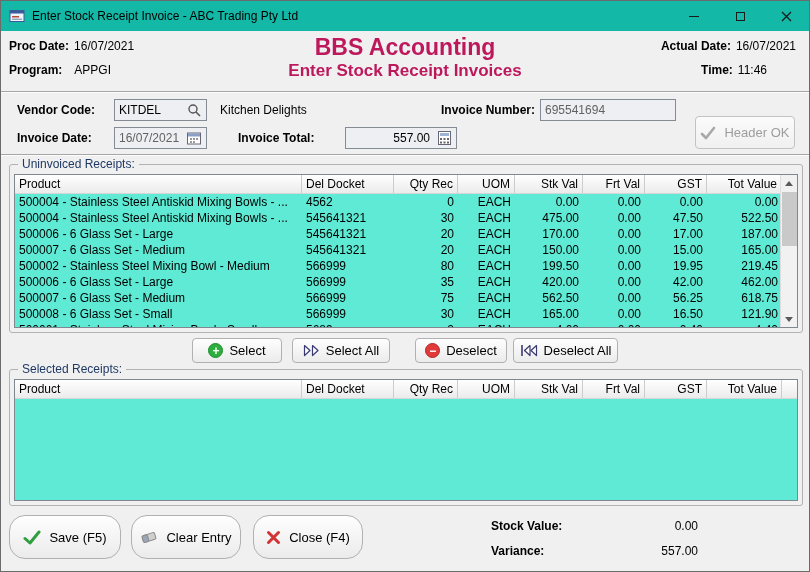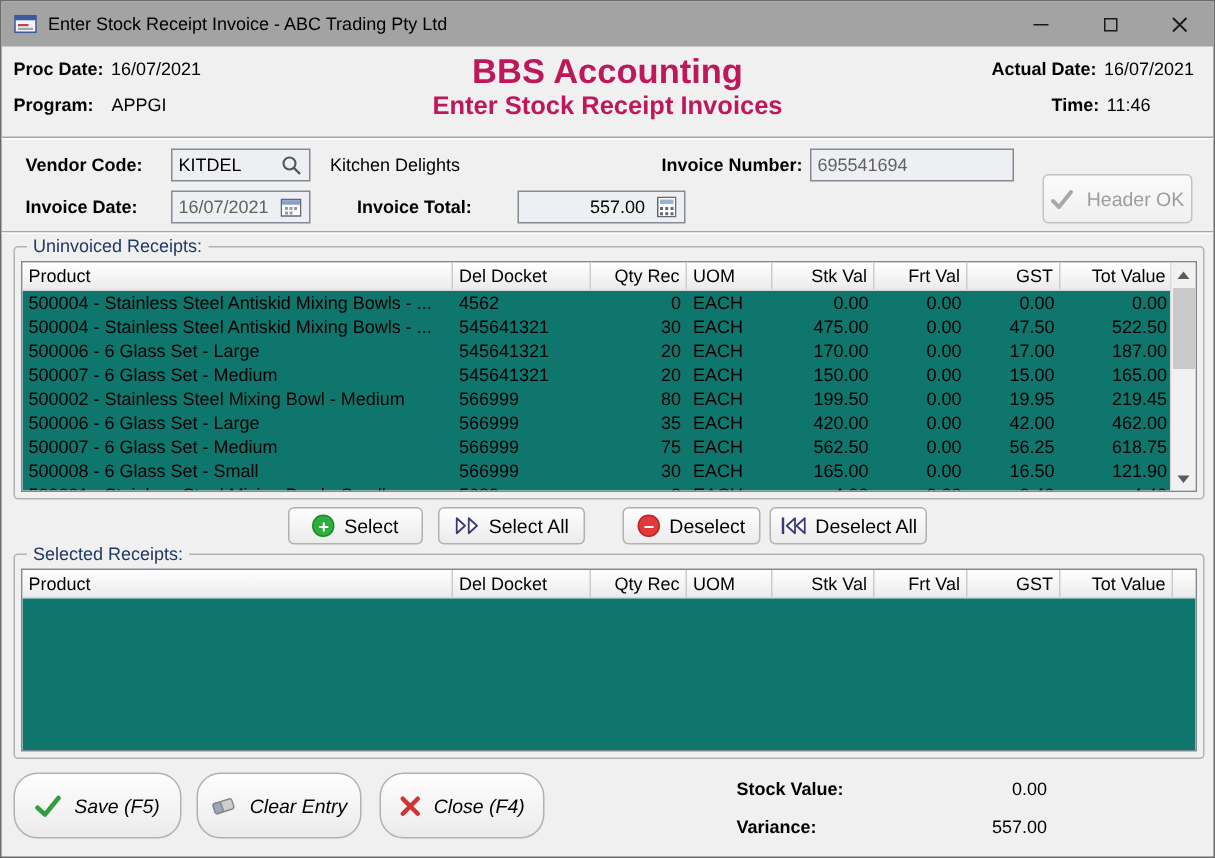--- a/index.html
+++ b/index.html
@@ -3,21 +3,21 @@
 <meta charset="utf-8">
 <style>
   * { margin:0; padding:0; box-sizing:border-box; }
   html,body { width:810px; height:572px; overflow:hidden; }
   body { font-family:"Liberation Sans", sans-serif; font-size:12px; color:#000; }
 
   .window { position:relative; width:810px; height:572px; background:#f0f0f0;
             border:1px solid #6b6b6b; overflow:hidden; }
 
   
-  .titlebar { position:absolute; top:0; left:0; width:100%; height:30px; background:#a3a3a3;
+  .titlebar { position:absolute; top:0; left:0; width:100%; height:30px; background:#14b8a6;
               display:flex; align-items:center; padding-left:8px; }
   .app-icon { display:inline-flex; width:16px; height:16px; margin-right:7px; }
   .win-title { font-size:12px; }
   .win-ctls { margin-left:auto; display:flex; height:100%; }
   .ctl { width:46px; height:100%; display:flex; align-items:center; justify-content:center; }
   .glyph-min { width:10px; height:1px; background:#1a1a1a; display:block; }
   .glyph-max { width:9px; height:9px; border:1px solid #1a1a1a; display:block; }
 
   
   .abs { position:absolute; display:flex; gap:5px; align-items:center; white-space:nowrap; }
@@ -50,46 +50,46 @@
 
   
   .groupbox { position:absolute; left:8px; width:794px; border:1px solid #b2b2b2; border-radius:3px; }
   .legend { position:absolute; top:-8px; left:8px; background:#f0f0f0; padding:0 4px; color:#1f3864; }
   .grid { position:absolute; left:4px; right:4px; top:9px; bottom:4px; background:#fff;
           border:1px solid #808791; display:flex; overflow:hidden; }
   .grid-main { flex:1; display:flex; flex-direction:column; overflow:hidden; }
   .grid-header { display:flex; height:19px; background:linear-gradient(#ffffff,#ebebeb);
                  border-bottom:1px solid #d6d6d6; flex:none; }
   .grid-header .cell { border-right:1px solid #cccccc; line-height:18px; }
-  .grid-body { flex:1; overflow:hidden; background:#0f766e; }
+  .grid-body { flex:1; overflow:hidden; background:#5eead4; }
   .grid-row { display:flex; height:16px; line-height:16px; }
   .cell { padding:0 4px; white-space:nowrap; overflow:hidden; flex:none; }
   .c0 { width:287px; text-overflow:ellipsis; }
   .c1 { width:92px; }
   .c2 { width:64px; text-align:right; }
-  .c3 { width:57px; }
+  .c3 { width:57px;text-align:right; }
   .c4 { width:68px; text-align:right; }
   .c5 { width:62px; text-align:right; }
   .c6 { width:62px; text-align:right; }
   .c7 { width:75px; text-align:right; }
   .fillerh { flex:1; border-right:none !important; }
 
   
   .vscroll { width:17px; background:#f1f1f1; border-left:1px solid #dddddd; position:relative; flex:none; }
   .sb-btn { position:absolute; left:0; width:100%; height:16px; display:flex;
             align-items:center; justify-content:center; }
   .sb-top { top:0; } .sb-bot { bottom:0; }
   .tri-up   { width:0; height:0; border-left:4px solid transparent; border-right:4px solid transparent;
               border-bottom:5px solid #5a5a5a; }
   .tri-down { width:0; height:0; border-left:4px solid transparent; border-right:4px solid transparent;
               border-top:5px solid #5a5a5a; }
   .sb-thumb { position:absolute; left:1px; top:17px; width:15px; height:54px; background:#c9c9c9; }
 
   
-  .footer-btn { height:44px; border-radius:16px; font-size:13px;font-style:italic; }
+  .footer-btn { height:44px; border-radius:16px; font-size:13px; }
   .num-right { position:absolute; text-align:right; white-space:nowrap; }
 </style>
 </head>
 <body>
 
 <div class="window">
 
   <div class="titlebar">
     <span class="app-icon">
       <svg width="16" height="16" viewBox="0 0 16 16">

